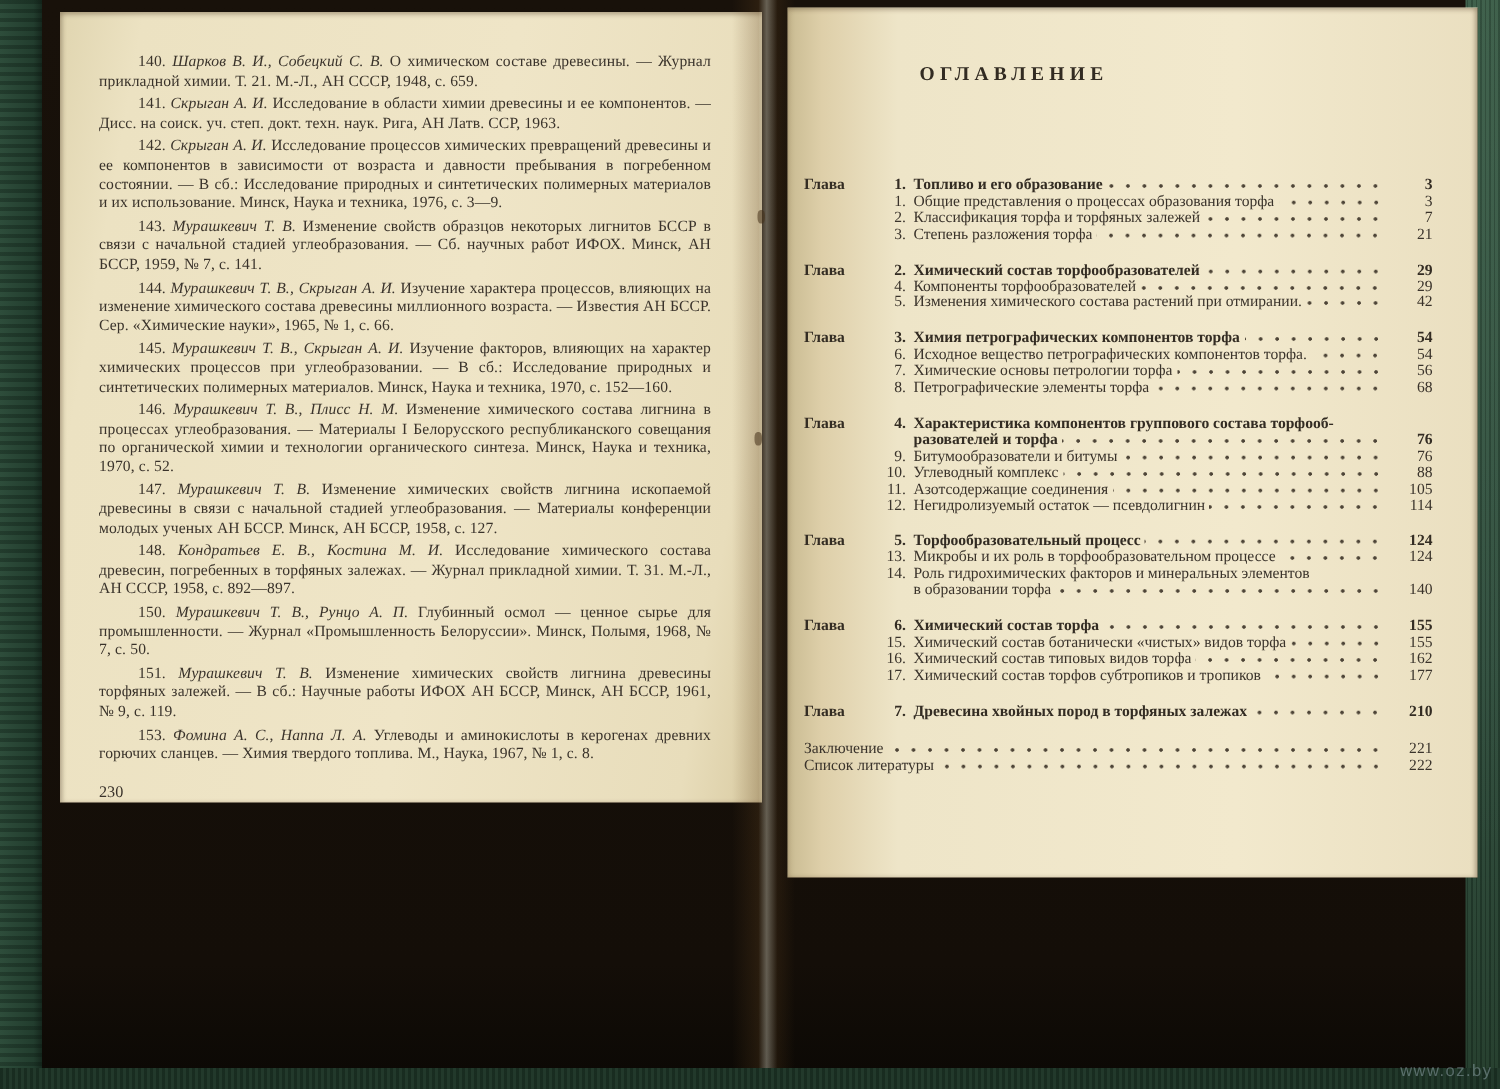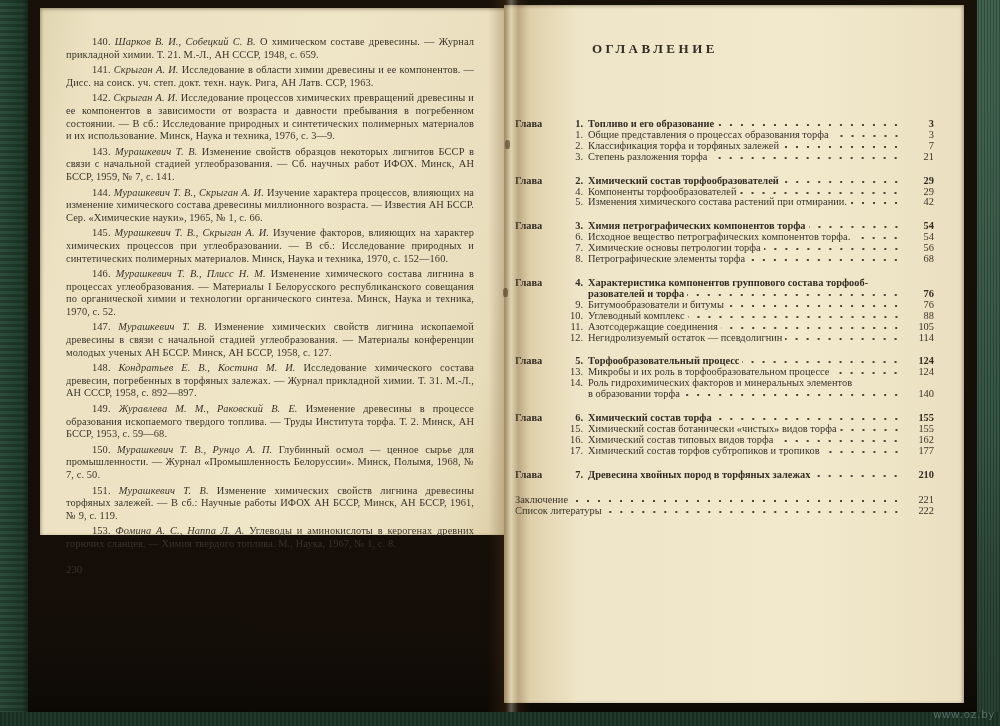--- a/index.html
+++ b/index.html
@@ -24,21 +24,21 @@
     position:absolute; left:0; top:0; width:28px; height:726px;
     background:repeating-linear-gradient(180deg, rgba(8,20,13,0.3) 0 3px, rgba(0,0,0,0) 3px 6px), linear-gradient(90deg,#2e4d3b,#223d2e 80%,#16281e);
   }
   .page { position:absolute; color:#3a332b; }
   .page-left {
     left:40px; top:8px; width:468px; height:527px;
     background:linear-gradient(100deg,#e0d5b0 0%, #ece2c2 10%, #efe5c7 55%, #e8ddbb 90%, #d9cba2 100%);
     box-shadow: inset 0 2px 3px rgba(60,40,20,0.25), inset 2px 0 3px rgba(60,40,20,0.2);
   }
   .page-right {
-    left:504px; top:5px; width:460px; height:698px;
+    left:525px; top:5px; width:460px; height:580px;
     background:linear-gradient(90deg,#c9bb92 0%, #decfa9 5%, #eee5c8 16%, #f2e9cd 65%, #eadfc0 100%);
     box-shadow: inset 0 2px 3px rgba(60,40,20,0.2), inset -2px 0 3px rgba(60,40,20,0.25);
   }
   .gutter {
     position:absolute; left:488px; top:0; width:42px; height:712px; pointer-events:none;
     background:linear-gradient(90deg, rgba(90,60,25,0) 0%, rgba(95,65,30,0.28) 42%, rgba(250,244,220,0.35) 55%, rgba(95,65,30,0.22) 72%, rgba(90,60,25,0) 100%);
   }
   .stitch { position:absolute; width:5px; height:9px; border-radius:40%; background:rgba(70,50,25,0.55); }
 
   
@@ -88,21 +88,20 @@
     <div class="refs">
         <p class="ref"><span class="num">140. </span><i class="authors">Шарков В. И., Собецкий С. В.</i><span class="body"> О химическом составе древесины. — Журнал прикладной химии. Т. 21. М.-Л., АН СССР, 1948, с. 659.</span></p>
         <p class="ref"><span class="num">141. </span><i class="authors">Скрыган А. И.</i><span class="body"> Исследование в области химии древесины и ее компонентов. — Дисс. на соиск. уч. степ. докт. техн. наук. Рига, АН Латв. ССР, 1963.</span></p>
         <p class="ref"><span class="num">142. </span><i class="authors">Скрыган А. И.</i><span class="body"> Исследование процессов химических превращений древесины и ее компонентов в зависимости от возраста и давности пребывания в погребенном состоянии. — В сб.: Исследование природных и синтетических полимерных материалов и их использование. Минск, Наука и техника, 1976, с. 3—9.</span></p>
         <p class="ref"><span class="num">143. </span><i class="authors">Мурашкевич Т. В.</i><span class="body"> Изменение свойств образцов некоторых лигнитов БССР в связи с начальной стадией углеобразования. — Сб. научных работ ИФОХ. Минск, АН БССР, 1959, № 7, с. 141.</span></p>
         <p class="ref"><span class="num">144. </span><i class="authors">Мурашкевич Т. В., Скрыган А. И.</i><span class="body"> Изучение характера процессов, влияющих на изменение химического состава древесины миллионного возраста. — Известия АН БССР. Сер. «Химические науки», 1965, № 1, с. 66.</span></p>
         <p class="ref"><span class="num">145. </span><i class="authors">Мурашкевич Т. В., Скрыган А. И.</i><span class="body"> Изучение факторов, влияющих на характер химических процессов при углеобразовании. — В сб.: Исследование природных и синтетических полимерных материалов. Минск, Наука и техника, 1970, с. 152—160.</span></p>
         <p class="ref"><span class="num">146. </span><i class="authors">Мурашкевич Т. В., Плисс Н. М.</i><span class="body"> Изменение химического состава лигнина в процессах углеобразования. — Материалы I Белорусского республиканского совещания по органической химии и технологии органического синтеза. Минск, Наука и техника, 1970, с. 52.</span></p>
         <p class="ref"><span class="num">147. </span><i class="authors">Мурашкевич Т. В.</i><span class="body"> Изменение химических свойств лигнина ископаемой древесины в связи с начальной стадией углеобразования. — Материалы конференции молодых ученых АН БССР. Минск, АН БССР, 1958, с. 127.</span></p>
         <p class="ref"><span class="num">148. </span><i class="authors">Кондратьев Е. В., Костина М. И.</i><span class="body"> Исследование химического состава древесин, погребенных в торфяных залежах. — Журнал прикладной химии. Т. 31. М.-Л., АН СССР, 1958, с. 892—897.</span></p>
-        <p class="ref"><span class="num">149. </span><i class="authors">Журавлева М. М., Раковский В. Е.</i><span class="body"> Изменение древесины в процессе образования ископаемого твердого топлива. — Труды Института торфа. Т. 2. Минск, АН БССР, 1953, с. 59—68.</span></p>
         <p class="ref"><span class="num">150. </span><i class="authors">Мурашкевич Т. В., Рунцо А. П.</i><span class="body"> Глубинный осмол — ценное сырье для промышленности. — Журнал «Промышленность Белоруссии». Минск, Полымя, 1968, № 7, с. 50.</span></p>
         <p class="ref"><span class="num">151. </span><i class="authors">Мурашкевич Т. В.</i><span class="body"> Изменение химических свойств лигнина древесины торфяных залежей. — В сб.: Научные работы ИФОХ АН БССР, Минск, АН БССР, 1961, № 9, с. 119.</span></p>
         <p class="ref"><span class="num">153. </span><i class="authors">Фомина А. С., Наппа Л. А.</i><span class="body"> Углеводы и аминокислоты в керогенах древних горючих сланцев. — Химия твердого топлива. М., Наука, 1967, № 1, с. 8.</span></p>
       </div>
     <div class="folio">230</div>
   </div>
 
   <div class="page page-right">
     <div class="toc-title">ОГЛАВЛЕНИЕ</div>
     <div class="toc">

